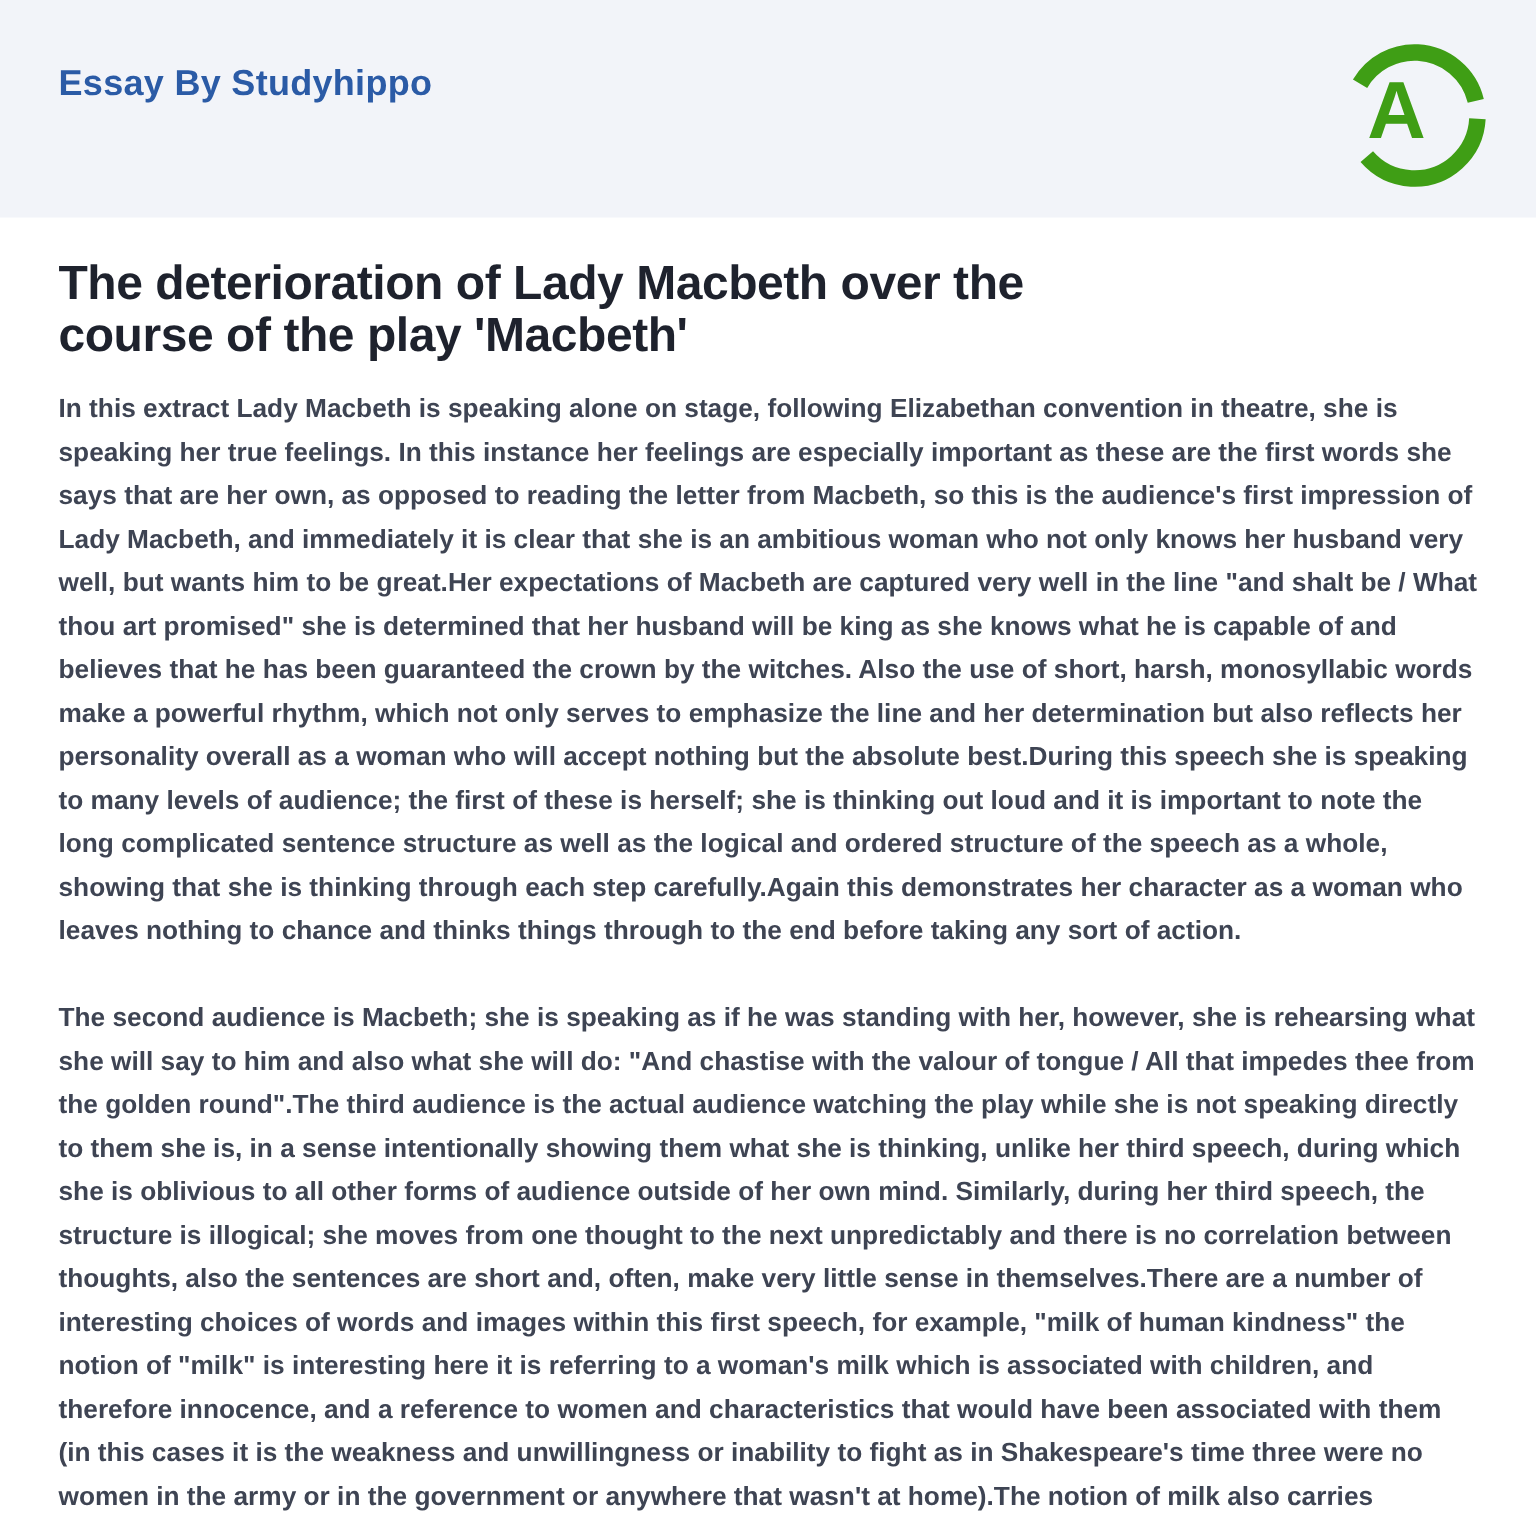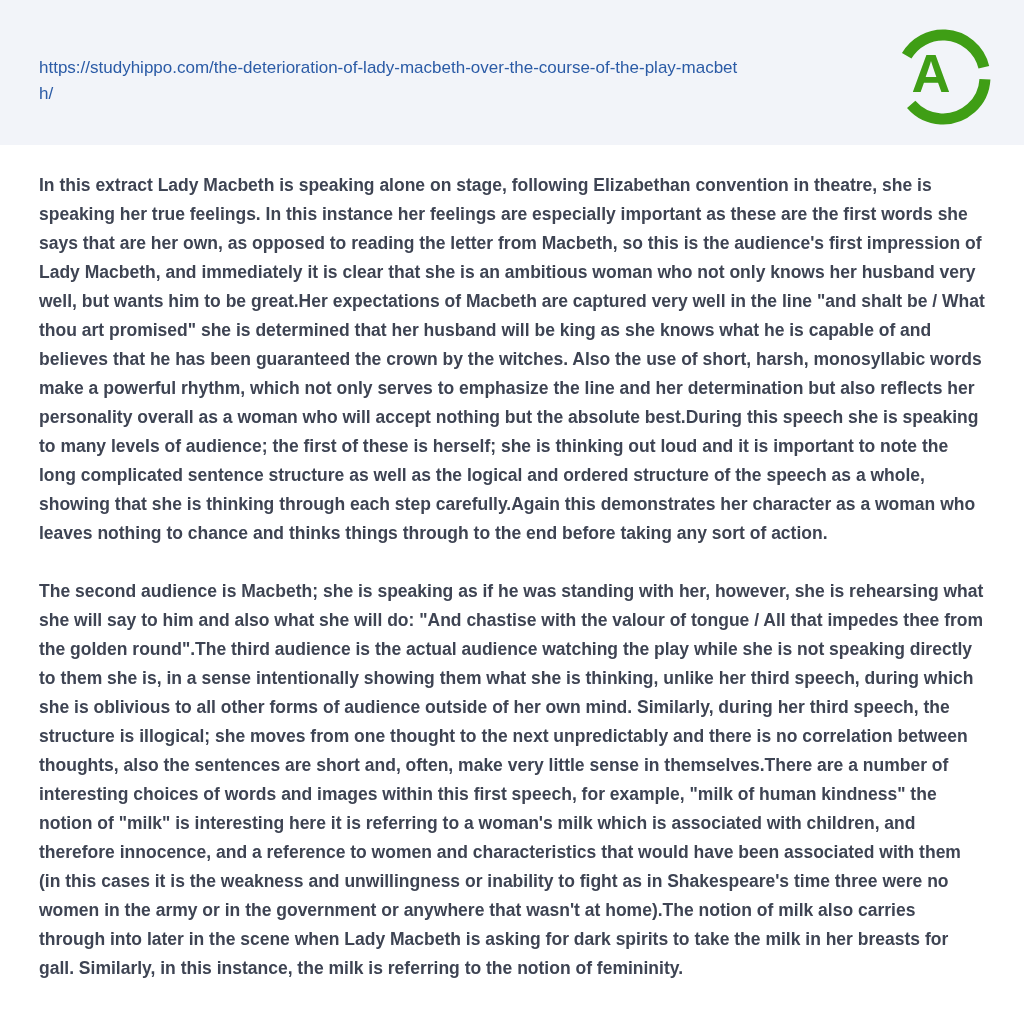--- a/index.html
+++ b/index.html
@@ -58,28 +58,29 @@
     line-height: 29px;
     color: #3e4453;
     margin-bottom: 29px;
     font-weight: bold;
   }
 </style>
 </head>
 <body>
 
 <div class="header-band">
-  <a class="essay-url">https://studyhippo.com/the-deterioration-of-lady-macbeth-over-the-course-of-the-play-macbeth/</a>
+  <div class="site-title">Essay By Studyhippo</div>
   <div class="logo-wrap">
     <svg width="100" height="102" viewBox="0 0 100 102">
       <circle cx="52" cy="51" r="42" fill="none" stroke="#3f9e15" stroke-width="11" stroke-dasharray="99.7 52" stroke-linecap="butt" transform="rotate(3 52 51)"></circle>
       <text x="40" y="66" text-anchor="middle" font-family="Liberation Sans, sans-serif" font-size="54" font-weight="bold" fill="#3f9e15">A</text>
     </svg>
   </div>
 </div>
 
 <div class="main-content">
+  <h1 class="essay-title">The deterioration of Lady Macbeth over the course of the play 'Macbeth'</h1>
   <div class="essay-body">
     <p>In this extract Lady Macbeth is speaking alone on stage, following Elizabethan convention in theatre, she is speaking her true feelings. In this instance her feelings are especially important as these are the first words she says that are her own, as opposed to reading the letter from Macbeth, so this is the audience's first impression of Lady Macbeth, and immediately it is clear that she is an ambitious woman who not only knows her husband very well, but wants him to be great.Her expectations of Macbeth are captured very well in the line "and shalt be / What thou art promised" she is determined that her husband will be king as she knows what he is capable of and believes that he has been guaranteed the crown by the witches. Also the use of short, harsh, monosyllabic words make a powerful rhythm, which not only serves to emphasize the line and her determination but also reflects her personality overall as a woman who will accept nothing but the absolute best.During this speech she is speaking to many levels of audience; the first of these is herself; she is thinking out loud and it is important to note the long complicated sentence structure as well as the logical and ordered structure of the speech as a whole, showing that she is thinking through each step carefully.Again this demonstrates her character as a woman who leaves nothing to chance and thinks things through to the end before taking any sort of action.</p>
     <p>The second audience is Macbeth; she is speaking as if he was standing with her, however, she is rehearsing what she will say to him and also what she will do: "And chastise with the valour of tongue / All that impedes thee from the golden round".The third audience is the actual audience watching the play while she is not speaking directly to them she is, in a sense intentionally showing them what she is thinking, unlike her third speech, during which she is oblivious to all other forms of audience outside of her own mind. Similarly, during her third speech, the structure is illogical; she moves from one thought to the next unpredictably and there is no correlation between thoughts, also the sentences are short and, often, make very little sense in themselves.There are a number of interesting choices of words and images within this first speech, for example, "milk of human kindness" the notion of "milk" is interesting here it is referring to a woman's milk which is associated with children, and therefore innocence, and a reference to women and characteristics that would have been associated with them (in this cases it is the weakness and unwillingness or inability to fight as in Shakespeare's time three were no women in the army or in the government or anywhere that wasn't at home).The notion of milk also carries through into later in the scene when Lady Macbeth is asking for dark spirits to take the milk in her breasts for gall. Similarly, in this instance, the milk is referring to the notion of femininity.</p>
 
   </div>
 </div>
 
 </body></html>

